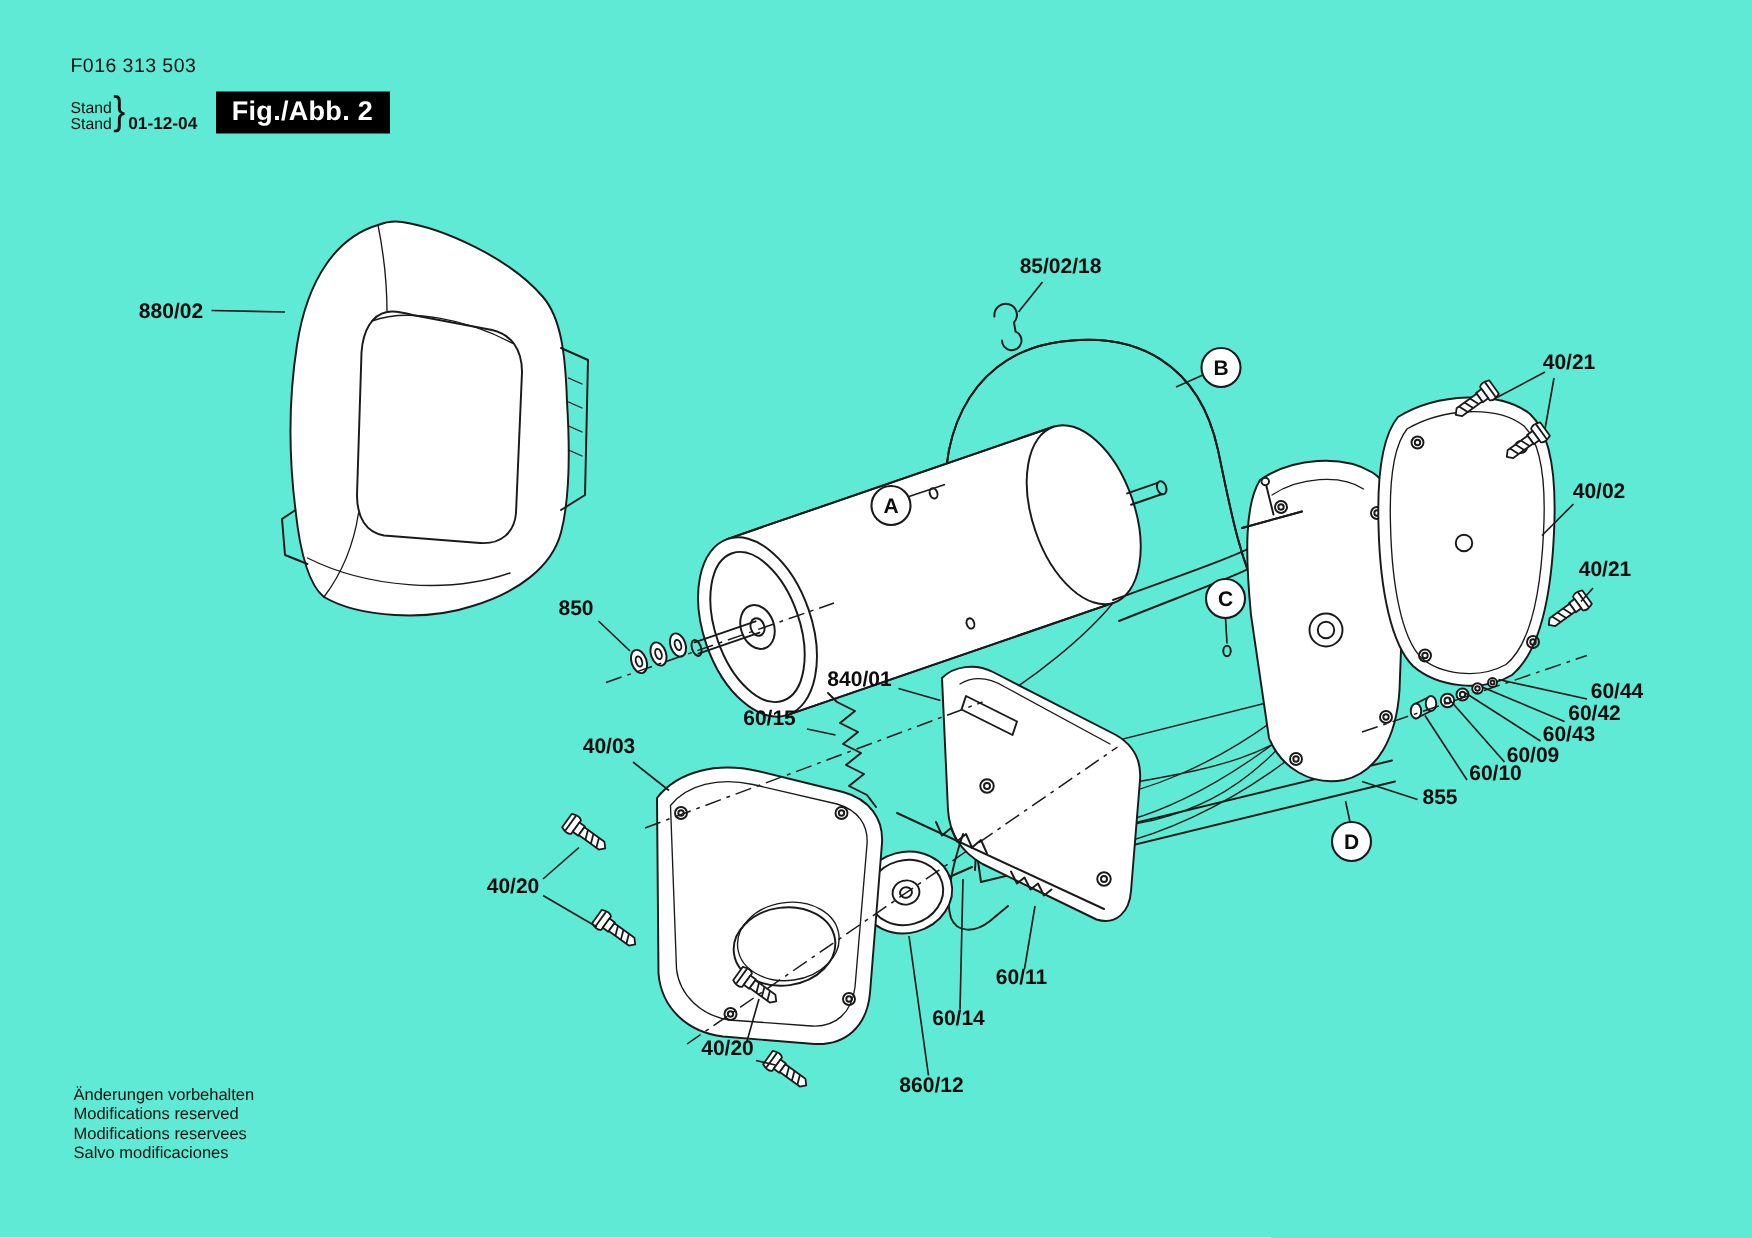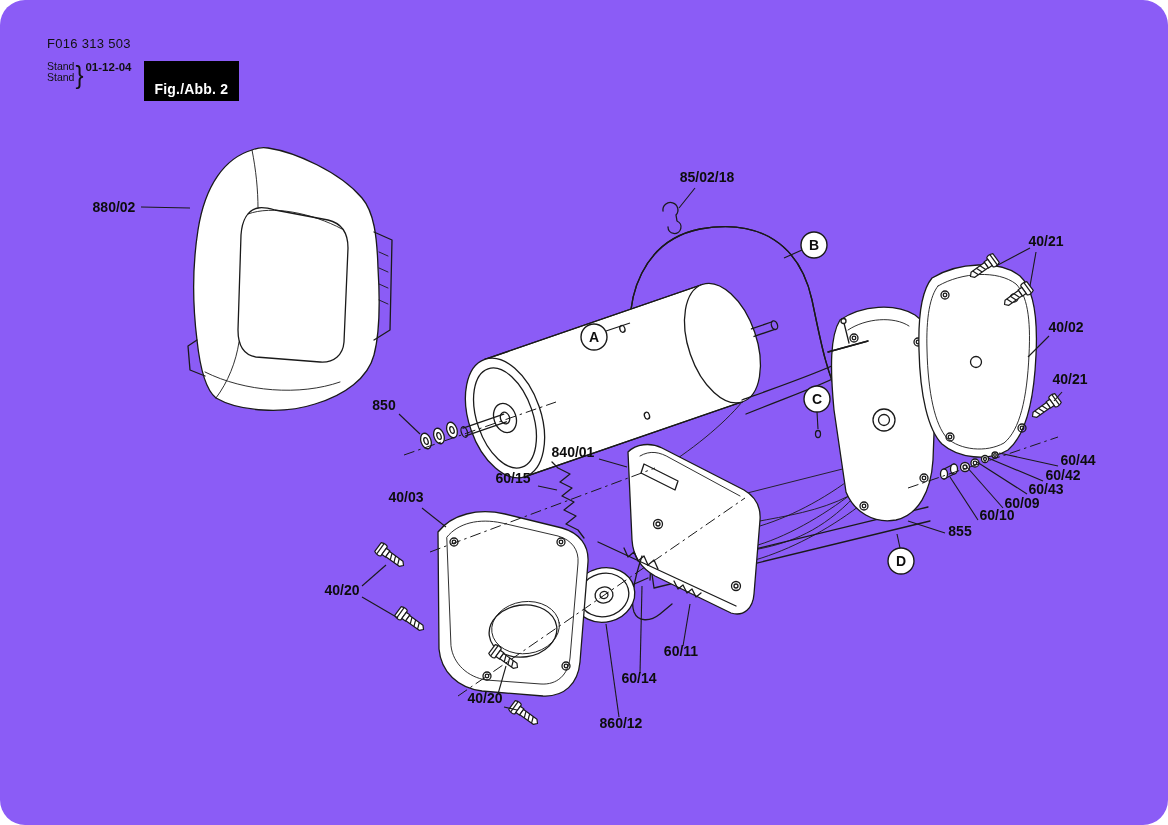--- a/index.html
+++ b/index.html
@@ -1,26 +1,26 @@
 <!DOCTYPE html>
 <html><head>
 <meta charset="utf-8">
 <style>
   html,body{margin:0;padding:0;background:#fff;}
-  .page{position:relative;width:1168px;height:825px;background:#8b5cf6;overflow:hidden;
-        font-family:"Liberation Sans",sans-serif;color:#111;border-radius:25px;}
+  .page{position:relative;width:1168px;height:825px;background:#5eead4;overflow:hidden;
+        font-family:"Liberation Sans",sans-serif;color:#111;}
   .diagram-svg{position:absolute;left:0;top:0;}
   
   .doc-number{position:absolute;left:47px;top:36px;font-size:13px;letter-spacing:.3px;}
-  .stand-row{position:absolute;left:47px;top:61px;display:flex;align-items:flex-start;}
+  .stand-row{position:absolute;left:47px;top:61px;display:flex;align-items:flex-end;}
   .si-col{display:flex;flex-direction:column;font-size:10.5px;line-height:11px;}
   .brace{font-size:24px;font-weight:300;margin:0 2px 0 1px;transform:scaleY(1.1);display:inline-block;}
   .issue-date{font-size:11.5px;font-weight:bold;}
-  .fig-box{margin-left:12px;background:#000;color:#fff;font-weight:bold;font-size:14px;
-           padding:20px 11px 4px 11px;letter-spacing:.2px;}
+  .fig-box{margin-left:12px;background:#000;color:#fff;font-weight:bold;font-size:18px;
+           padding:3px 11px 4px 11px;letter-spacing:.2px;}
   
   .footer{position:absolute;left:49px;top:724px;font-size:11px;line-height:13px;}
   
   .part path,.part ellipse,.part circle,.part rect,.part line,.part polyline{
       fill:none;stroke:#1a1a1a;stroke-width:1.3;stroke-linejoin:round;stroke-linecap:round;}
   .part .fw{fill:#fff;}
   .part .thin{stroke-width:.9;}
   .dash path{fill:none;stroke:#1a1a1a;stroke-width:1;stroke-dasharray:11 4 2.5 4;}
   .leader line{stroke:#1a1a1a;stroke-width:1.1;}
   .lbl{font-family:"Liberation Sans",sans-serif;font-weight:bold;font-size:14px;fill:#0d0d0d;}
@@ -321,14 +321,20 @@
         <circle cx="817" cy="399" r="13"></circle>
         <text class="lbl" x="817" y="404">C</text>
       </g>
       <g>
         <circle cx="901" cy="561" r="13"></circle>
         <text class="lbl" x="901" y="566">D</text>
       </g>
     </g>
   </svg>
 
+  <div class="footer">
+    <div>Änderungen vorbehalten</div>
+    <div>Modifications reserved</div>
+    <div>Modifications reservees</div>
+    <div>Salvo modificaciones</div>
+  </div>
 
 </div>
 
 </body></html>

